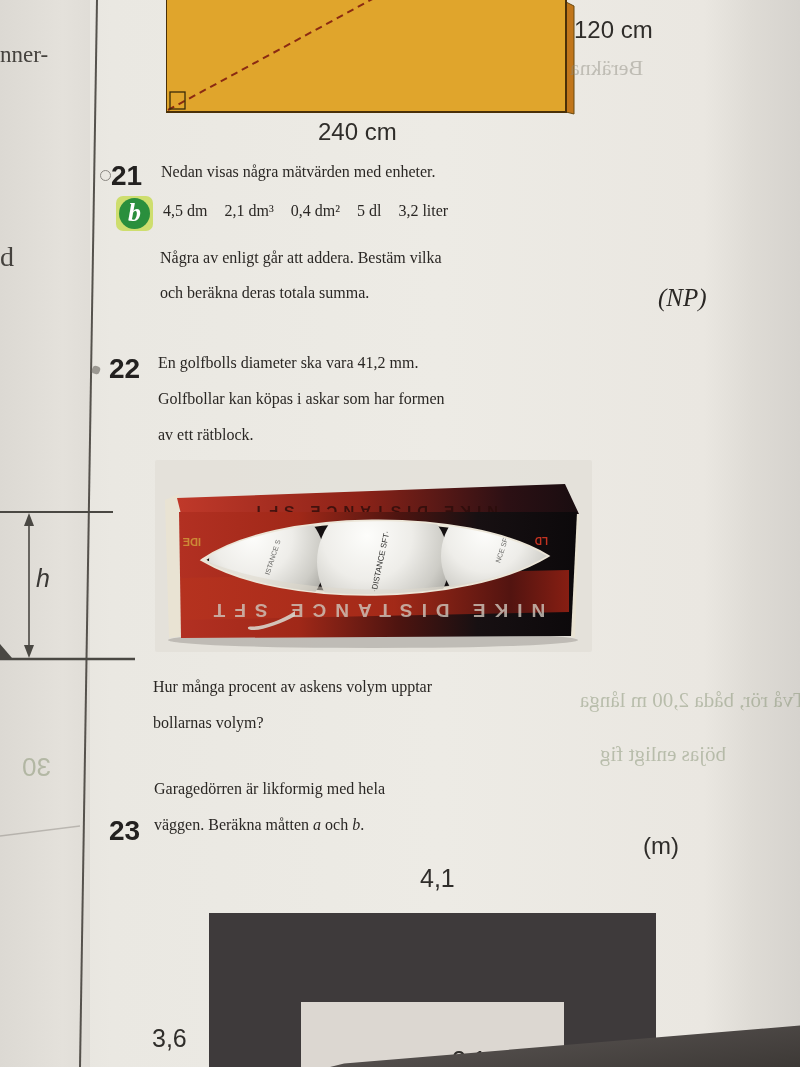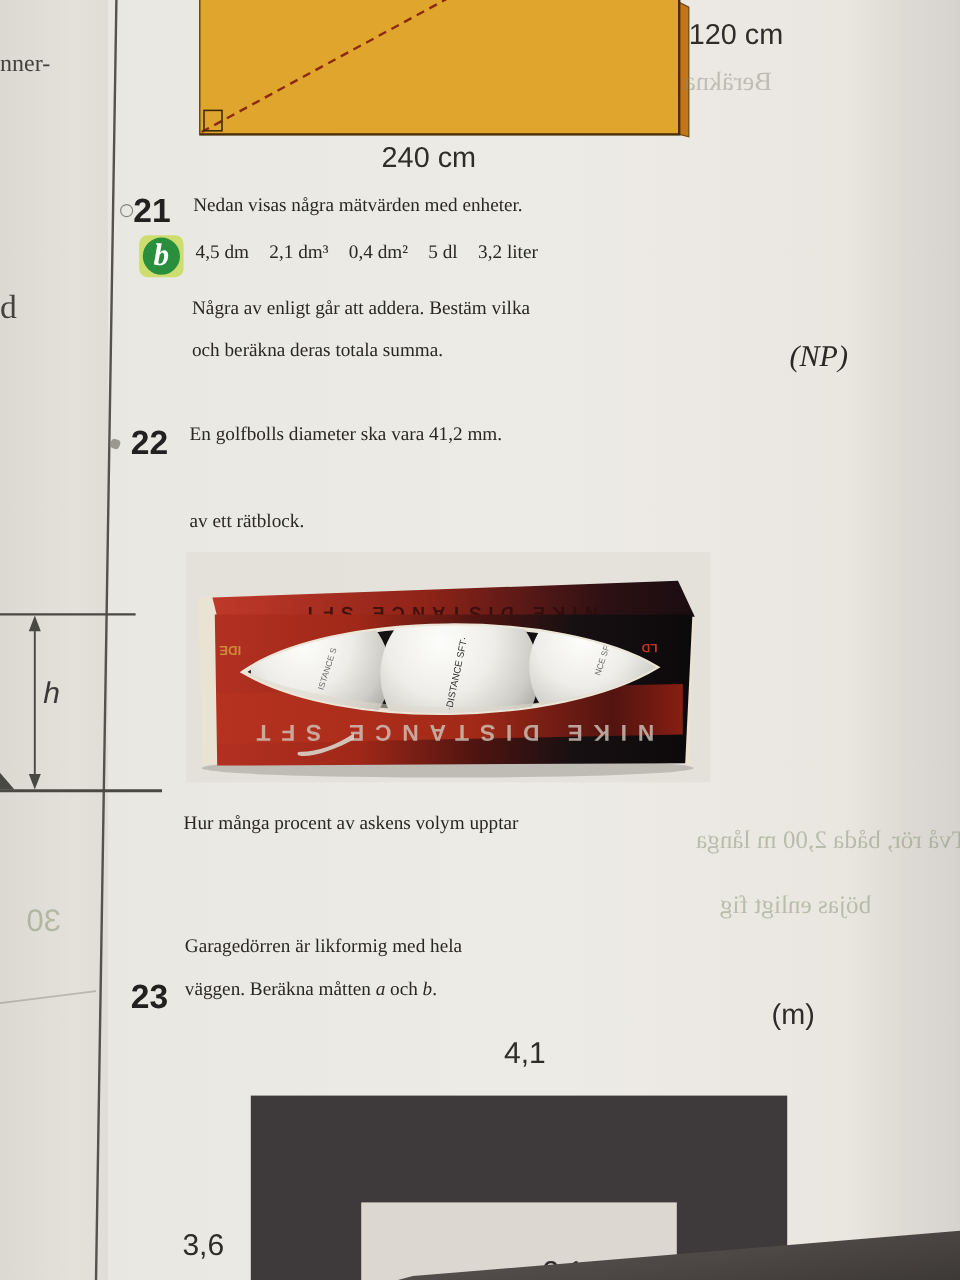--- a/index.html
+++ b/index.html
@@ -34,21 +34,21 @@
     font-family:"Liberation Serif",serif;font-style:italic;font-weight:700;font-size:26px;color:#ffffff;line-height:33px;}
   .ring{width:9px;height:9px;border:1.5px solid #8a8782;border-radius:50%;}
   .dotmark{width:8px;height:8px;background:#8d8a84;border-radius:40%;transform:rotate(20deg);opacity:.85;}
 </style>
 </head>
 <body>
 
 <div id="page">
 
   <div id="left-page" class="abs"></div>
-  <div class="abs serif" style="left:0;top:42px;font-size:20px;color:#45423e;">nner-</div>
+  <div class="abs serif" style="left:0;top:42px;font-size:23px;color:#45423e;">nner-</div>
   <div class="abs serif" style="left:0;top:241px;font-size:28px;color:#45423e;">d</div>
   <div class="abs sans bleed" style="left:22px;top:752px;font-size:26px;color:#7c8a66;">30</div>
   <div class="abs sans" style="left:36px;top:564px;font-style:italic;font-size:25px;color:#3a3835;">h</div>
 
   <svg class="abs" style="left:0;top:0;" width="160" height="1067">
     <line x1="97" y1="0" x2="80" y2="1067" stroke="#46423d" stroke-width="2" opacity=".9"></line>
     <line x1="0" y1="512" x2="113" y2="512" stroke="#4a4843" stroke-width="2"></line>
     <line x1="0" y1="659" x2="135" y2="659" stroke="#4a4843" stroke-width="2.5"></line>
     <line x1="29" y1="520" x2="29" y2="652" stroke="#4a4843" stroke-width="1.6"></line>
     <polygon points="29,513 24,526 34,526" fill="#4a4843"></polygon>
@@ -81,20 +81,21 @@
     <span>5 dl</span>
     <span>3,2 liter</span>
   </div>
   <div class="abs serif" style="left:160px;top:249px;">Några av enligt går att addera. Bestäm vilka</div>
   <div class="abs serif" style="left:160px;top:284px;">och beräkna deras totala summa.</div>
   <div class="abs serif" style="left:658px;top:284px;font-style:italic;font-size:25px;">(NP)</div>
 
   <div class="abs dotmark" style="left:92px;top:366px;"></div>
   <div class="abs pnum" style="left:109px;top:353px;">22</div>
   <div class="abs serif" style="left:158px;top:354px;">En golfbolls diameter ska vara 41,2 mm.</div>
+  <div class="abs serif" style="left:158px;top:390px;">Golfbollar kan köpas i askar som har formen</div>
   <div class="abs serif" style="left:158px;top:426px;">av ett rätblock.</div>
 
   <div id="golf-fig" class="abs">
     <svg width="437" height="192" viewBox="0 0 437 192">
       <defs>
         <radialGradient id="ballGrad" cx="38%" cy="30%" r="75%">
           <stop offset="0%" stop-color="#fdfdfb"></stop>
             <stop offset="45%" stop-color="#eeede9"></stop>
           <stop offset="78%" stop-color="#cdccc6"></stop>
             <stop offset="100%" stop-color="#a5a49e"></stop>
@@ -140,20 +141,21 @@
         <text x="228" y="102" transform="rotate(-78 228 102)" text-anchor="middle" font-family="Liberation Sans, sans-serif" font-size="8" fill="#2e2e2c">·DISTANCE SFT·</text>
         <text x="350" y="88" transform="rotate(-72 350 88)" text-anchor="middle" font-family="Liberation Sans, sans-serif" font-size="7" fill="#3a3a38" opacity=".75">NCE SFT·</text>
         <path d="M 48 100 C 130 148, 312 144, 392 96 C 330 138, 150 142, 48 100 Z" fill="#ded8cc" opacity=".55"></path>
       </g>
       <text x="393" y="85" transform="rotate(180 393 81)" font-family="Liberation Sans, sans-serif" font-weight="700" font-size="10" fill="#c23322">LD</text>
       <path d="M140 156 C126 164 106 171 96 170 C92 169.5 92 167 95 166.5 C107 167 126 161 140 151 Z" fill="#d8d3ca" opacity=".9"></path>
     </svg>
   </div>
 
   <div class="abs serif" style="left:153px;top:678px;">Hur många procent av askens volym upptar</div>
+  <div class="abs serif" style="left:153px;top:714px;">bollarnas volym?</div>
 
   <div class="abs serif bleed" style="left:580px;top:688px;font-size:21px;color:#7c8a6a;">27 Två rör, båda 2,00 m långa</div>
   <div class="abs serif bleed" style="left:600px;top:742px;font-size:21px;color:#7c8a6a;">böjas enligt fig</div>
 
   <div class="abs pnum" style="left:109px;top:779px;margin-top:36px;">23</div>
   <div class="abs serif" style="left:154px;top:780px;">Garagedörren är likformig med hela</div>
   <div class="abs serif" style="left:154px;top:816px;">
     <span>väggen. Beräkna måtten </span><span style="font-style:italic;">a</span><span> och </span><span style="font-style:italic;">b</span><span>.</span>
   </div>
   <div class="abs sans label" style="left:643px;top:832px;">(m)</div>

